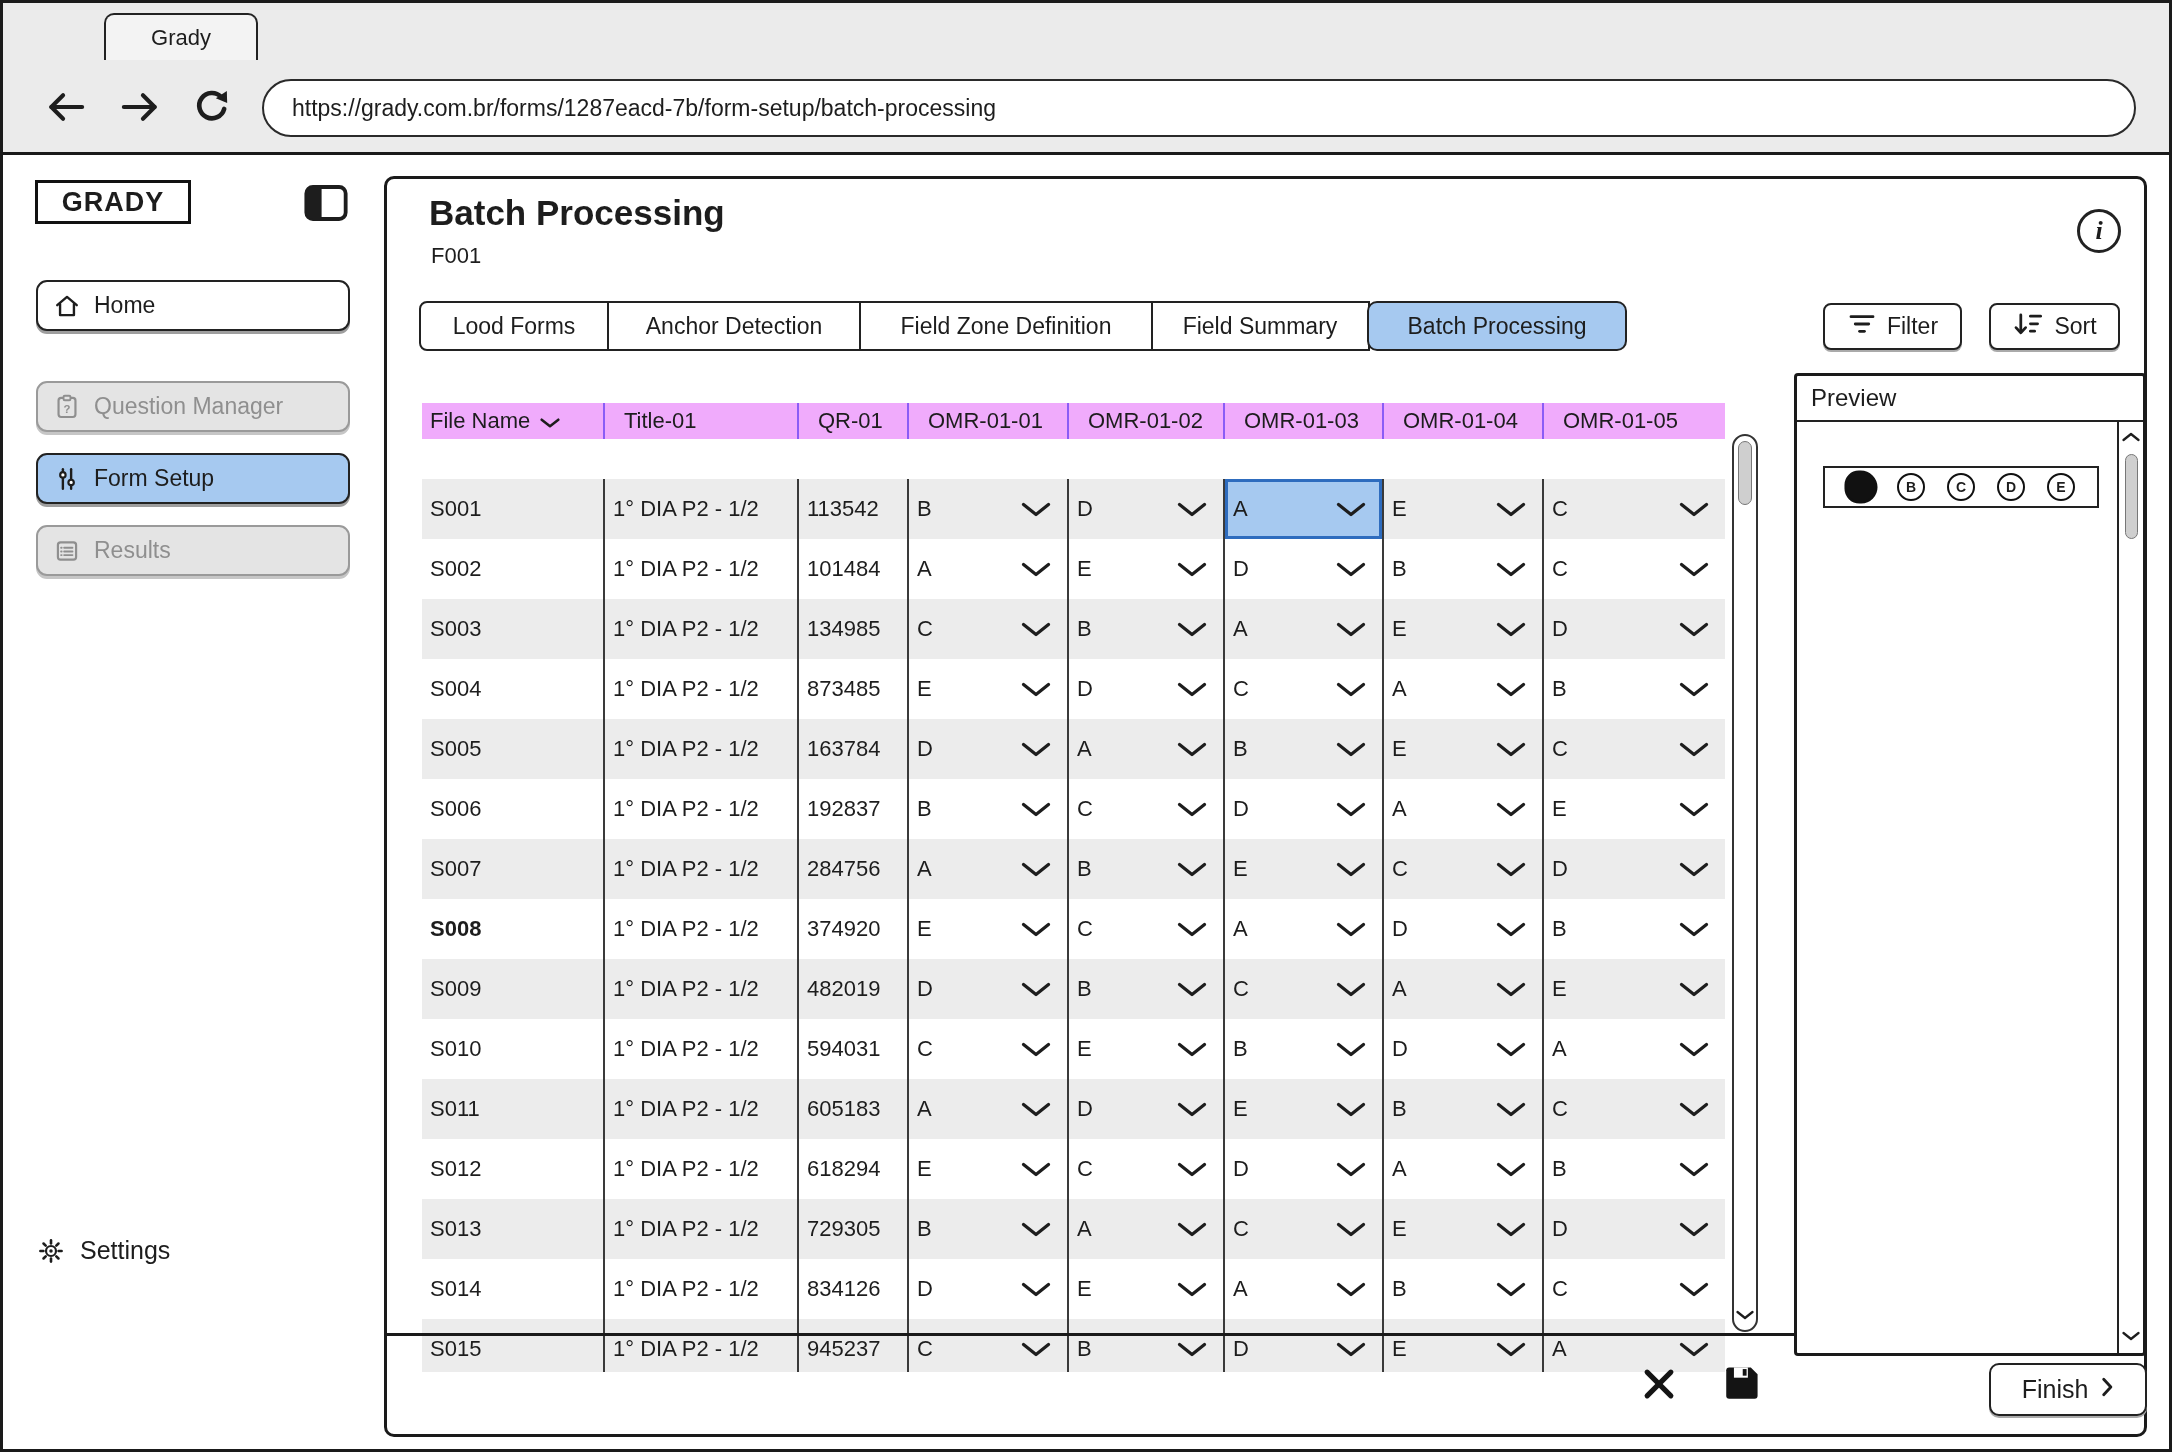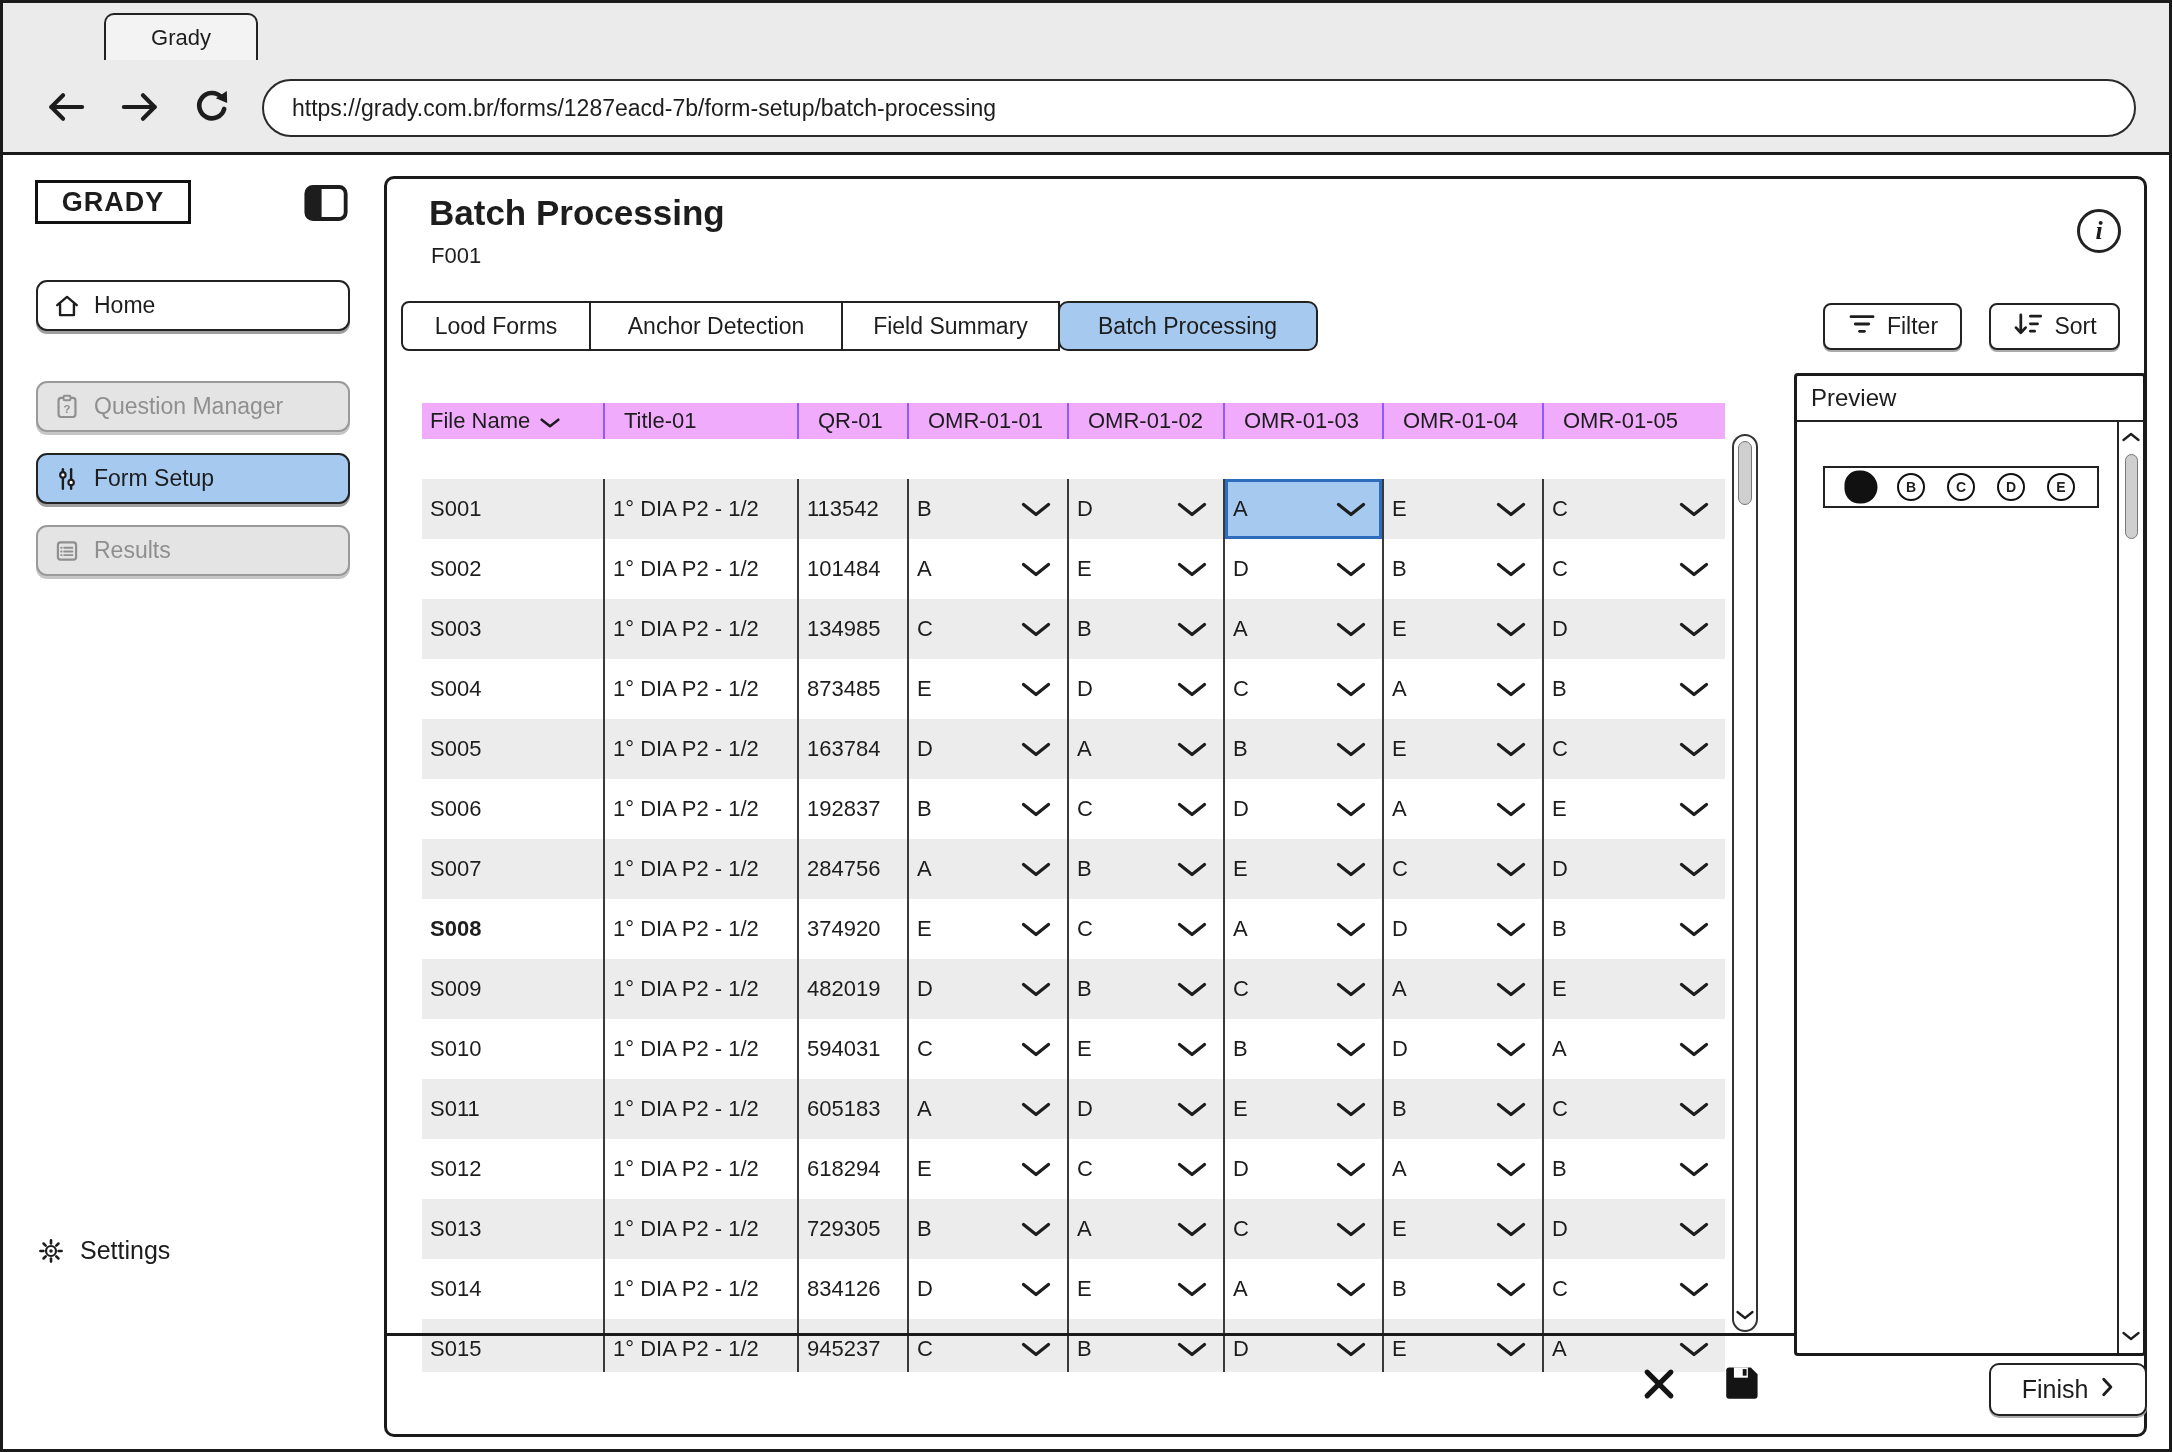--- a/index.html
+++ b/index.html
@@ -28,21 +28,21 @@
   .uname { position:absolute; left:98px; top:18px; font-size:24px; font-weight:700; }
   .urole { position:absolute; left:98px; top:52px; font-size:21px; color:#333; }
   .uchev { position:absolute; right:24px; top:40px; }
 
   
   .main { position:absolute; left:381px; top:173px; width:1763px; height:1261px; border:3px solid #1a1a1a; border-radius:10px; background:#fff; }
   .m-title { position:absolute; left:42px; top:14px; font-size:35px; font-weight:700; }
   .m-sub { position:absolute; left:44px; top:64px; font-size:22px; }
   .info { position:absolute; left:1690px; top:30px; width:44px; height:44px; border:3px solid #222; border-radius:50%; display:flex; align-items:center; justify-content:center; font-family:"Liberation Serif",serif; font-style:italic; font-weight:700; font-size:26px; cursor:pointer; }
 
-  .tabs { position:absolute; left:14px; top:122px; height:50px; display:flex; }
+  .tabs { position:absolute; left:32px; top:122px; height:50px; display:flex; }
   .tab { border:2.5px solid #222; margin-left:-2.5px; background:#fff; display:flex; align-items:center; justify-content:center; font-size:23px; cursor:pointer; }
   .tab:first-child { margin-left:0; border-radius:8px 0 0 8px; }
   .tab.active { background:#a6c9f0; border-radius:10px; z-index:2; }
 
   .btn { position:absolute; height:47px; border:2.5px solid #222; border-radius:8px; background:#fff; box-shadow:0 2px 0 #aaa; display:flex; align-items:center; justify-content:center; gap:10px; font-size:23px; cursor:pointer; }
   .btn-filter { left:1436px; top:124px; width:139px; }
   .btn-sort { left:1602px; top:124px; width:131px; }
 
   
   .thead { position:absolute; left:35px; top:224px; width:1303px; height:36px; background:#f0abfc; display:flex; font-size:22px; }
@@ -201,20 +201,21 @@
   <div class="main">
     <div class="m-title">Batch Processing</div>
     <div class="m-sub">F001</div>
     <div class="info">
         <span>i</span>
       </div>
 
     <div class="tabs" id="tabs">
         <div class="tab" style="width: 190px;">Lood Forms</div>
         <div class="tab" style="width: 255px;">Anchor Detection</div>
+        <div class="tab" style="width: 294px;">Field Zone Definition</div>
         <div class="tab" style="width: 219px;">Field Summary</div>
         <div class="tab active" style="width: 260px;">Batch Processing</div>
       </div>
 
     <div class="btn btn-filter">
       <span><svg width="30" height="22" viewBox="0 0 24 18" fill="none">
             <g stroke="#1d1d1d" stroke-width="2.3" stroke-linecap="round">
               <line x1="3" y1="3" x2="21" y2="3"></line>
               <line x1="6.5" y1="9" x2="17.5" y2="9"></line>
               <line x1="10" y1="15" x2="14" y2="15"></line>

